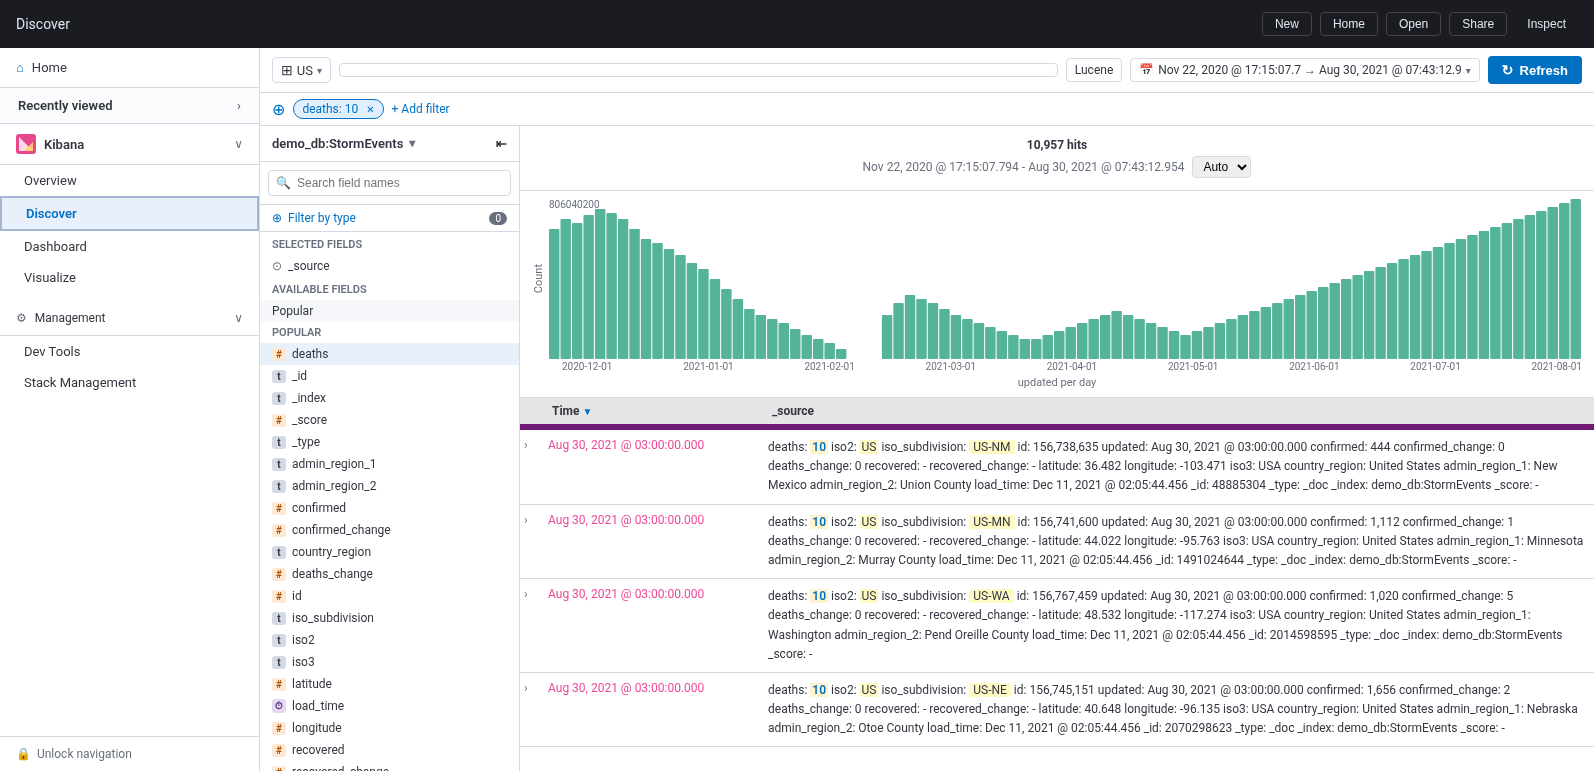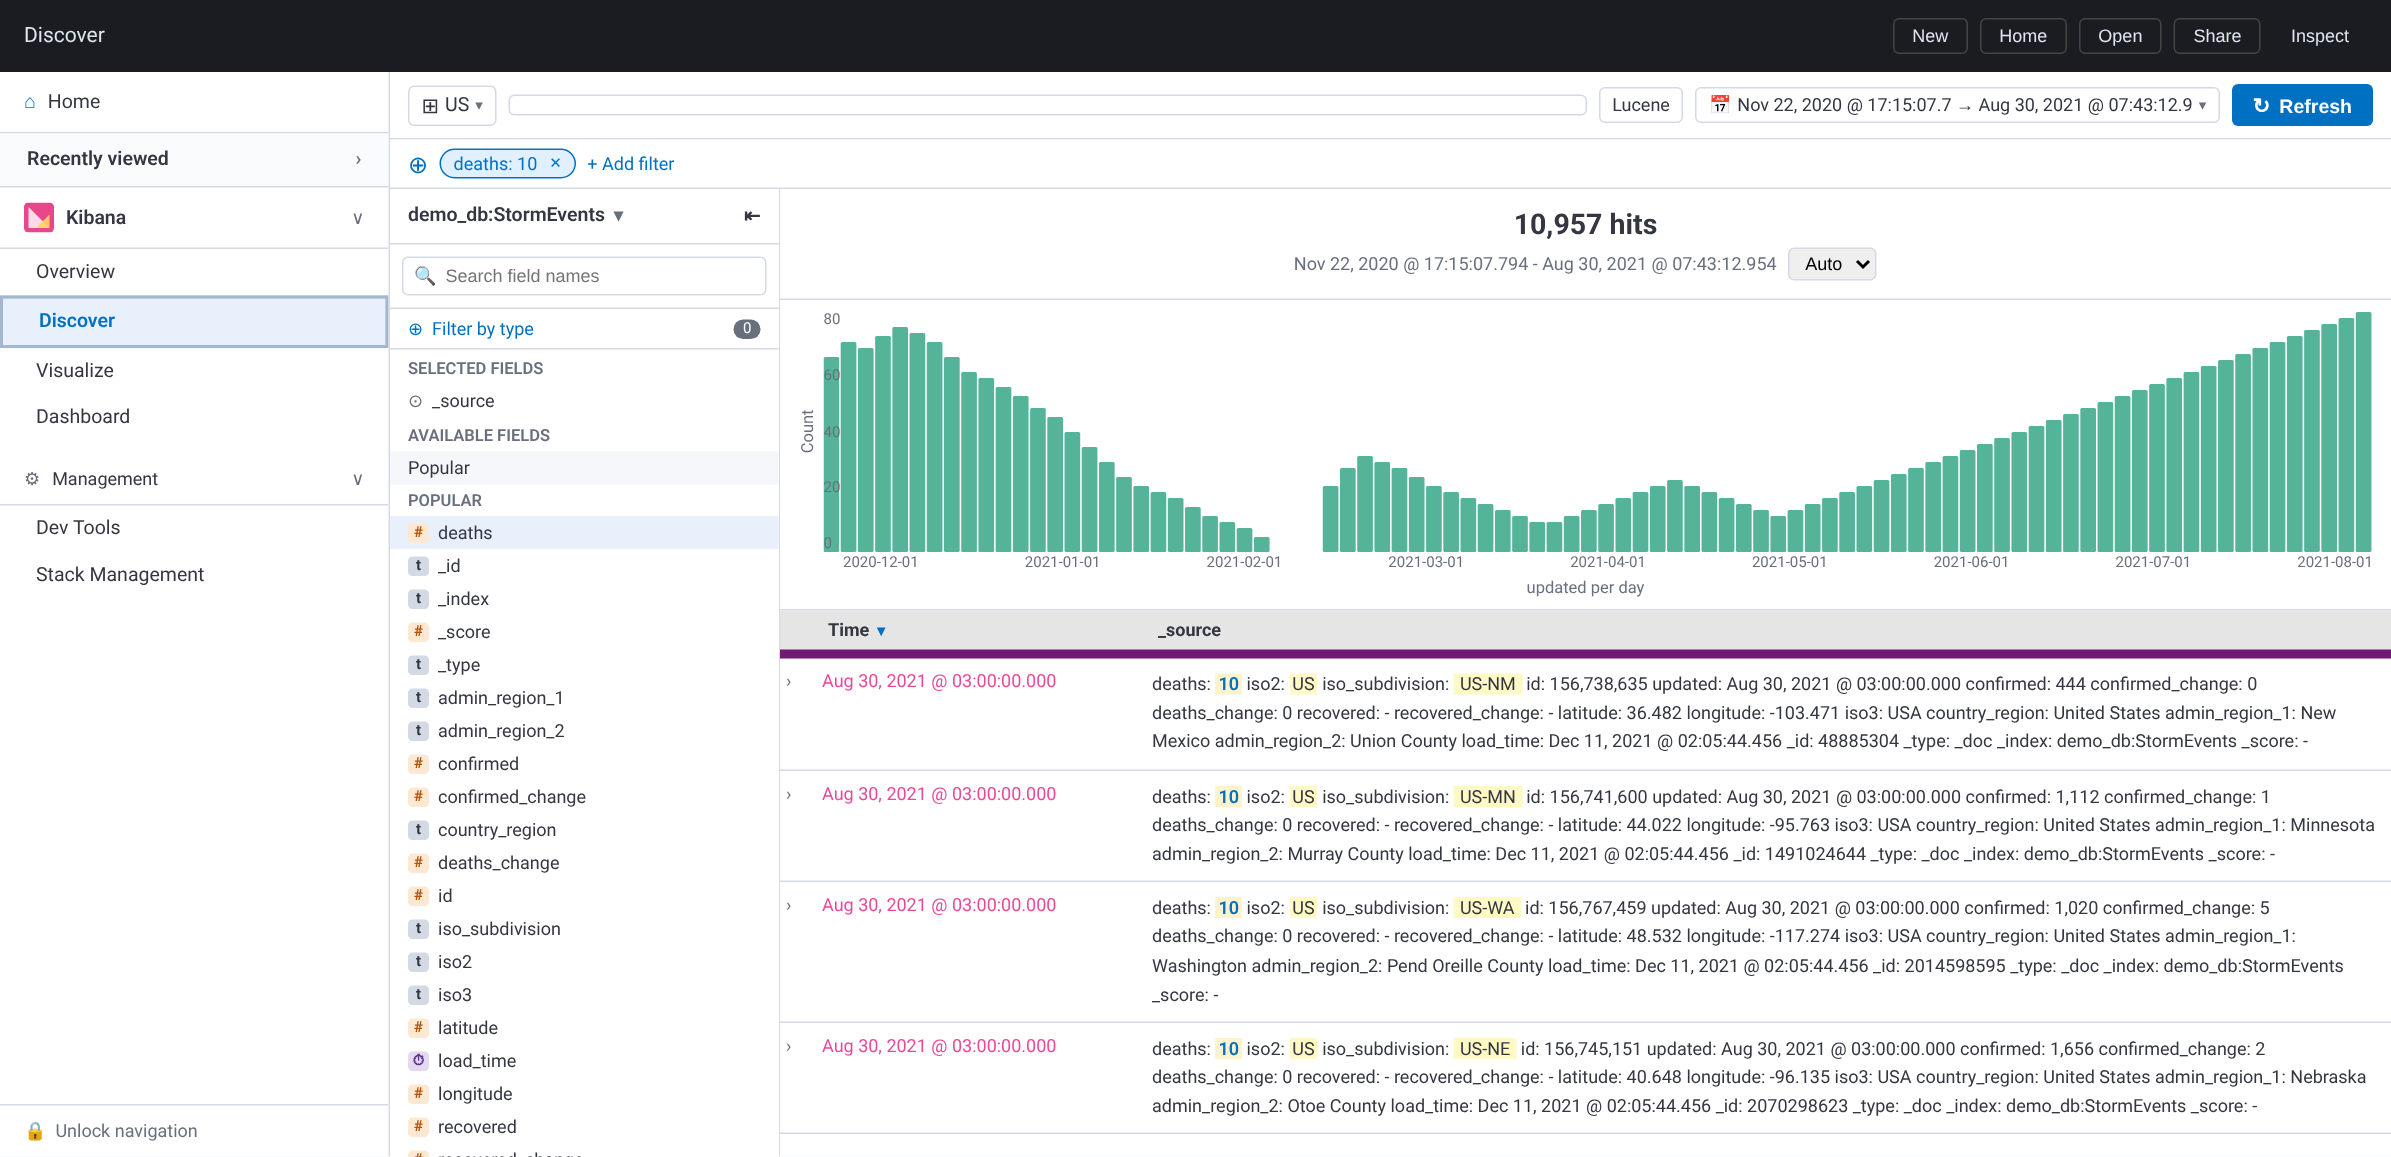--- a/index.html
+++ b/index.html
@@ -156,21 +156,21 @@
     .field-type-date { background: #e5d9f0; color: #5a3284; }
 
     .source-field { display: flex; align-items: center; gap: 6px; padding: 4px 12px; font-size: 12px; }
     .source-icon { color: #69707d; font-size: 12px; }
 
     
     .results { flex: 1; overflow-y: auto; background: #fff; }
 
     
     .hits-header { text-align: center; padding: 12px; border-bottom: 1px solid #d3dae6; }
-    .hits-count { font-size: 19px; font-weight: 700; }
+    .hits-count { font-size: 12px; font-weight: 700; }
     .hits-range { font-size: 12px; color: #69707d; display: flex; align-items: center; justify-content: center; gap: 8px; margin-top: 4px; }
     .hits-range select { border: 1px solid #d3dae6; border-radius: 4px; padding: 2px 6px; font-size: 12px; }
 
     
     .chart-area { padding: 8px 12px; border-bottom: 1px solid #d3dae6; }
     .chart-container { position: relative; height: 160px; }
     .chart-svg { width: 100%; height: 100%; }
     .chart-updated { text-align: center; font-size: 11px; color: #69707d; margin-top: 4px; }
 
     
@@ -232,24 +232,24 @@
       <span style="color:#69707d;">∨</span>
     </div>
 
     <div class="sidebar-nav-item">
       <span>Overview</span>
     </div>
     <div class="sidebar-nav-item active" style="border: 2px solid rgb(194, 212, 232); background: rgb(232, 240, 251); outline: rgb(163, 184, 208) solid 2px; outline-offset: -2px;">
       <span>Discover</span>
     </div>
     <div class="sidebar-nav-item">
+      <span>Dashboard</span>
+    </div>
+    <div class="sidebar-nav-item">
       <span>Visualize</span>
-    </div>
-    <div class="sidebar-nav-item">
-      <span>Dashboard</span>
     </div>
 
     <div class="sidebar-mgmt-header">
       <div style="display:flex;align-items:center;">
         <span class="mgmt-icon">⚙</span>
         <span>Management</span>
       </div>
       <span style="color:#69707d;">∨</span>
     </div>
     <div class="sidebar-nav-item">
@@ -585,21 +585,21 @@
                   <rect x="911.1111111111111" y="26.25" width="10.11111111111111" height="123.75" fill="#54b399" rx="1"></rect>
                   <rect x="922.2222222222222" y="22.5" width="10.11111111111111" height="127.5" fill="#54b399" rx="1"></rect>
                   <rect x="933.3333333333333" y="18.75" width="10.11111111111111" height="131.25" fill="#54b399" rx="1"></rect>
                   <rect x="944.4444444444445" y="15" width="10.11111111111111" height="135" fill="#54b399" rx="1"></rect>
                   <rect x="955.5555555555555" y="11.25" width="10.11111111111111" height="138.75" fill="#54b399" rx="1"></rect>
                   <rect x="966.6666666666666" y="7.5" width="10.11111111111111" height="142.5" fill="#54b399" rx="1"></rect>
                   <rect x="977.7777777777777" y="3.75" width="10.11111111111111" height="146.25" fill="#54b399" rx="1"></rect>
                   <rect x="988.8888888888888" y="0" width="10.11111111111111" height="150" fill="#54b399" rx="1"></rect>
                 </svg>
               
-              <div style="position:absolute; left:0; top:0; bottom:0; display:flex; flex-direction:column; justify-content:space-between; font-size:10px; color:#69707d; pointer-events:none;">
+              <div style="position:absolute; left:0; top:0; bottom:0; display:flex; flex-direction:row; justify-content:space-between; font-size:10px; color:#69707d; pointer-events:none;">
                 <span>80</span>
                   <span>60</span>
                   <span>40</span>
                   <span>20</span>
                   <span>0</span>
               </div>
             </div>
           </div>
 
           <div style="display:flex; justify-content:space-between; font-size:10px; color:#69707d; padding:0 0 0 30px; margin-top:2px;" id="x-labels">

